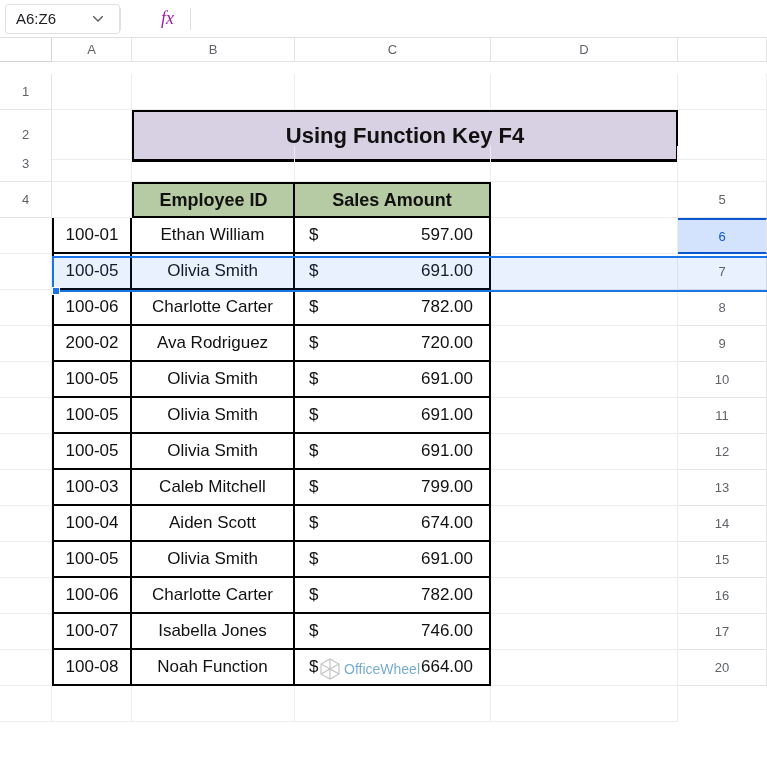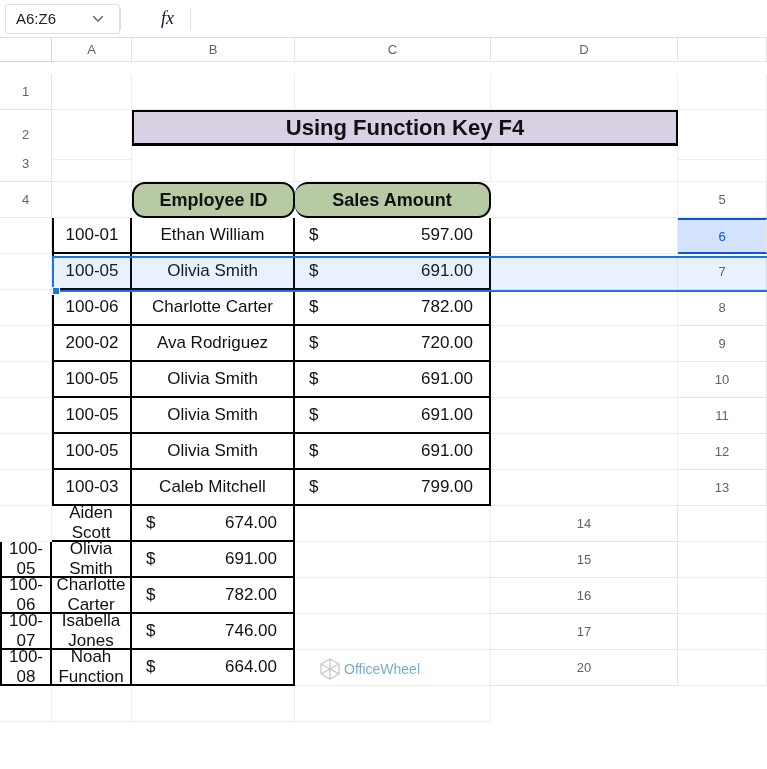--- a/index.html
+++ b/index.html
@@ -8,21 +8,21 @@
 
   
   .fx-bar { height: 38px; border-bottom: 1px solid #e0e0e0; display: flex; align-items: center;
             padding: 0 6px 0 0; }
   .name-box { width: 115px; height: 30px; border: 1px solid #e0e0e0; border-radius: 3px;
               display: flex; align-items: center; padding: 0 16px 0 10px; font-size: 15px;
               color: #202124; margin-left: 5px;}
   .name-box span { flex: 1; }
   .name-box svg { flex-shrink: 0; }
   .fx-label { font-family: 'Times New Roman', serif; font-style: italic; font-size: 18px;
-              color: #0f172a; margin: 0 16px 0 40px; }
+              color: #a21caf; margin: 0 16px 0 40px; }
   .fx-divider { width: 1px; height: 22px; background: #e0e0e0; }
   .fx-input { flex: 1; height: 30px; border: none; outline: none; padding-left: 14px;
               font-size: 15px; color:#202124; }
 
   
   .sheet { display: grid;
            grid-template-columns: 52px 80px 163px 196px 187px 89px;
            grid-auto-rows: 36px; }
   .sheet .r-hdr   { height: 24px; }
 
@@ -43,21 +43,21 @@
 
   
   .title-cell { grid-column: 3 / span 3; background:#d8d0e3; border:2px solid #000;
                 border-bottom:3px solid #000;
                 font-weight:bold; font-size:22px; justify-content:center;}
 
   
   .tbl  { border-right:2px solid #000; border-bottom:2px solid #000;
           justify-content:center; text-align:center;}
   .tbl.l { border-left:2px solid #000; }
-  .tbl.t { border-top:2px solid #000;border-radius:13px; }
+  .tbl.t { border-top:2px solid #000; }
   .thdr { background:#b6cba4; font-weight:bold; font-size:18px;}
   .amt { justify-content:flex-start; position:relative; padding:0 18px 0 14px;}
   .amt .cur{ }
   .amt .num{ position:absolute; right:16px; }
 
   
   .sel-overlay { position:absolute; left:52px; right:0; height:36px;
                  border-top:2px solid #1a73e8; border-bottom:2px solid #1a73e8;
                  border-left:2px solid #1a73e8; background:rgba(26,115,232,0.10);
                  pointer-events:none;}
@@ -93,21 +93,21 @@
     <div class="colhdr r-hdr">D</div>
     <div class="colhdr r-hdr"></div>
     <div class="rowhdr">1</div>
     <div class="cell empty"></div>
     <div class="cell empty"></div>
     <div class="cell empty"></div>
     <div class="cell empty"></div>
     <div class="cell empty"></div>
     <div class="rowhdr" style="height: 50px;">2</div>
     <div class="cell empty" style="height: 50px;"></div>
-    <div class="cell title-cell" style="height: 36px; text-align: center;">Using Function Key F4</div>
+    <div class="cell title-cell" style="height: 52px; text-align: center;">Using Function Key F4</div>
     <div class="cell empty" style="height: 50px;"></div>
     <div class="rowhdr">3</div>
     <div class="cell empty"></div>
     <div class="cell empty"></div>
     <div class="cell empty"></div>
     <div class="cell empty"></div>
     <div class="cell empty"></div>
     <div class="rowhdr">4</div>
     <div class="cell empty"></div>
     <div class="cell tbl thdr l t">Employee ID</div>
@@ -180,20 +180,21 @@
     <div class="cell empty"></div>
     <div class="cell tbl l">100-03</div>
     <div class="cell tbl">Caleb Mitchell</div>
     <div class="cell tbl amt">
       <span class="cur">$</span>
       <span class="num">799.00</span>
     </div>
     <div class="cell empty"></div>
     <div class="rowhdr">13</div>
     <div class="cell empty"></div>
+    <div class="cell tbl l">100-04</div>
     <div class="cell tbl">Aiden Scott</div>
     <div class="cell tbl amt">
       <span class="cur">$</span>
       <span class="num">674.00</span>
     </div>
     <div class="cell empty"></div>
     <div class="rowhdr">14</div>
     <div class="cell empty"></div>
     <div class="cell tbl l">100-05</div>
     <div class="cell tbl">Olivia Smith</div>

